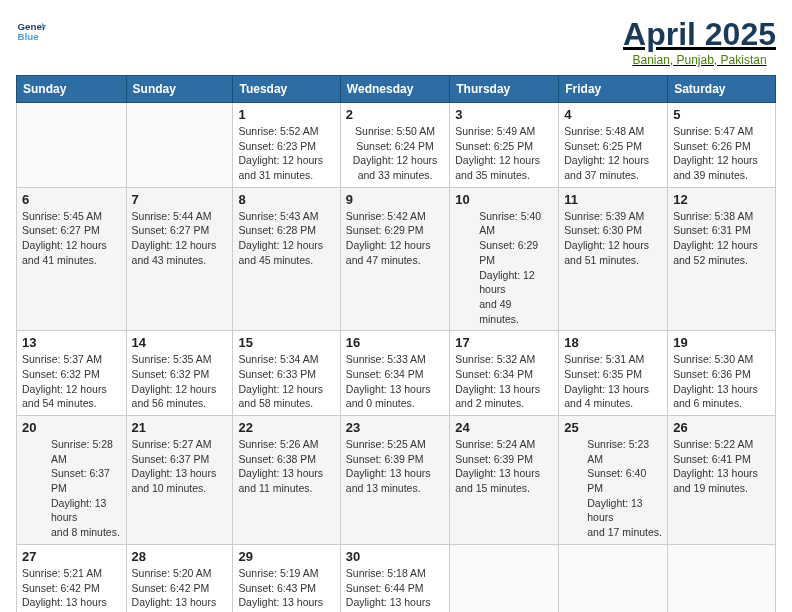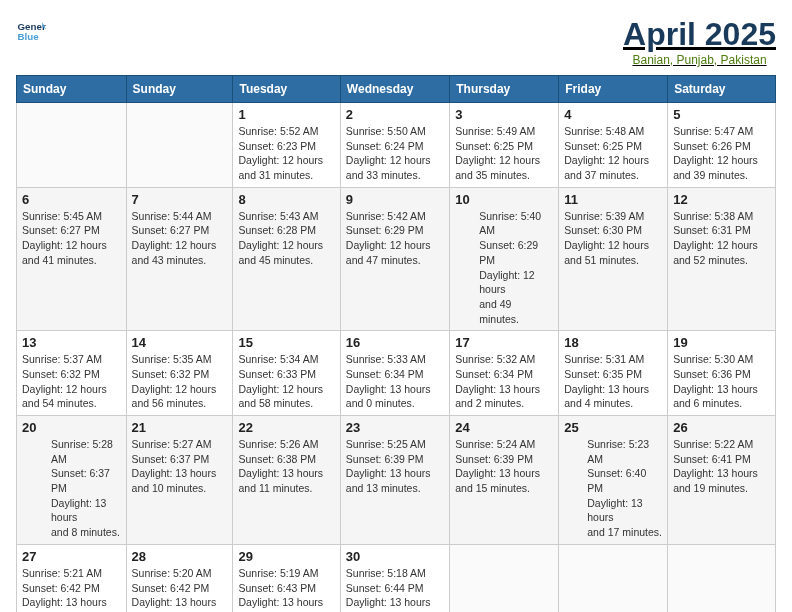--- a/index.html
+++ b/index.html
@@ -114,21 +114,21 @@
         <td class="empty"></td>
         <td>
           <span class="day-num">1</span>
           <div class="day-info" style="white-space: pre-line;">Sunrise: 5:52 AM
 Sunset: 6:23 PM
 Daylight: 12 hours
 and 31 minutes.</div>
         </td>
         <td>
           <span class="day-num">2</span>
-          <div class="day-info" style="white-space: pre-line;">Sunrise: 5:50 AM
+          <div class="day-info" style="white-space: pre-line; text-align: center;">Sunrise: 5:50 AM
 Sunset: 6:24 PM
 Daylight: 12 hours
 and 33 minutes.</div>
         </td>
         <td>
           <span class="day-num">3</span>
           <div class="day-info" style="white-space: pre-line;">Sunrise: 5:49 AM
 Sunset: 6:25 PM
 Daylight: 12 hours
 and 35 minutes.</div>

